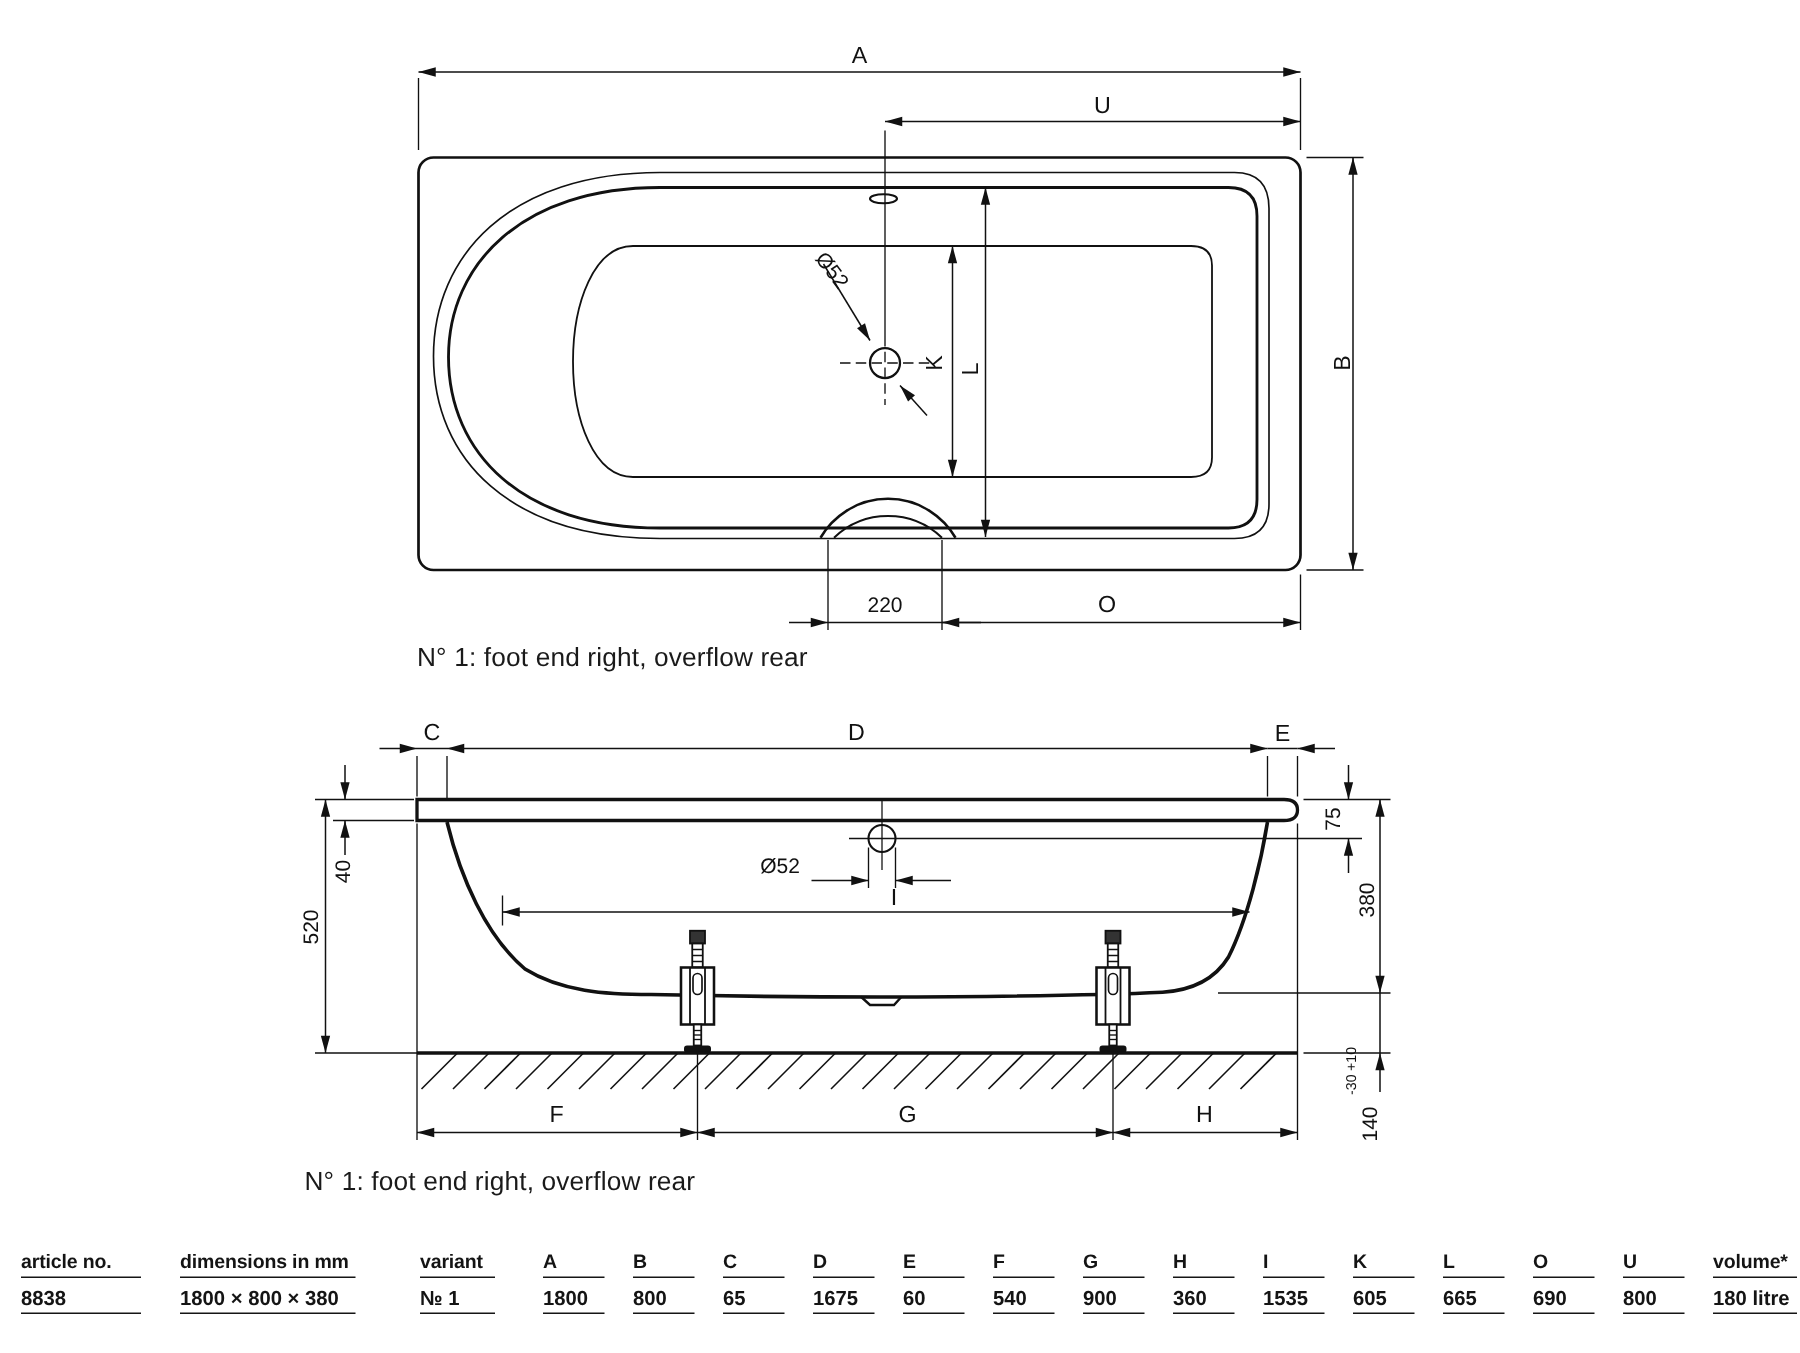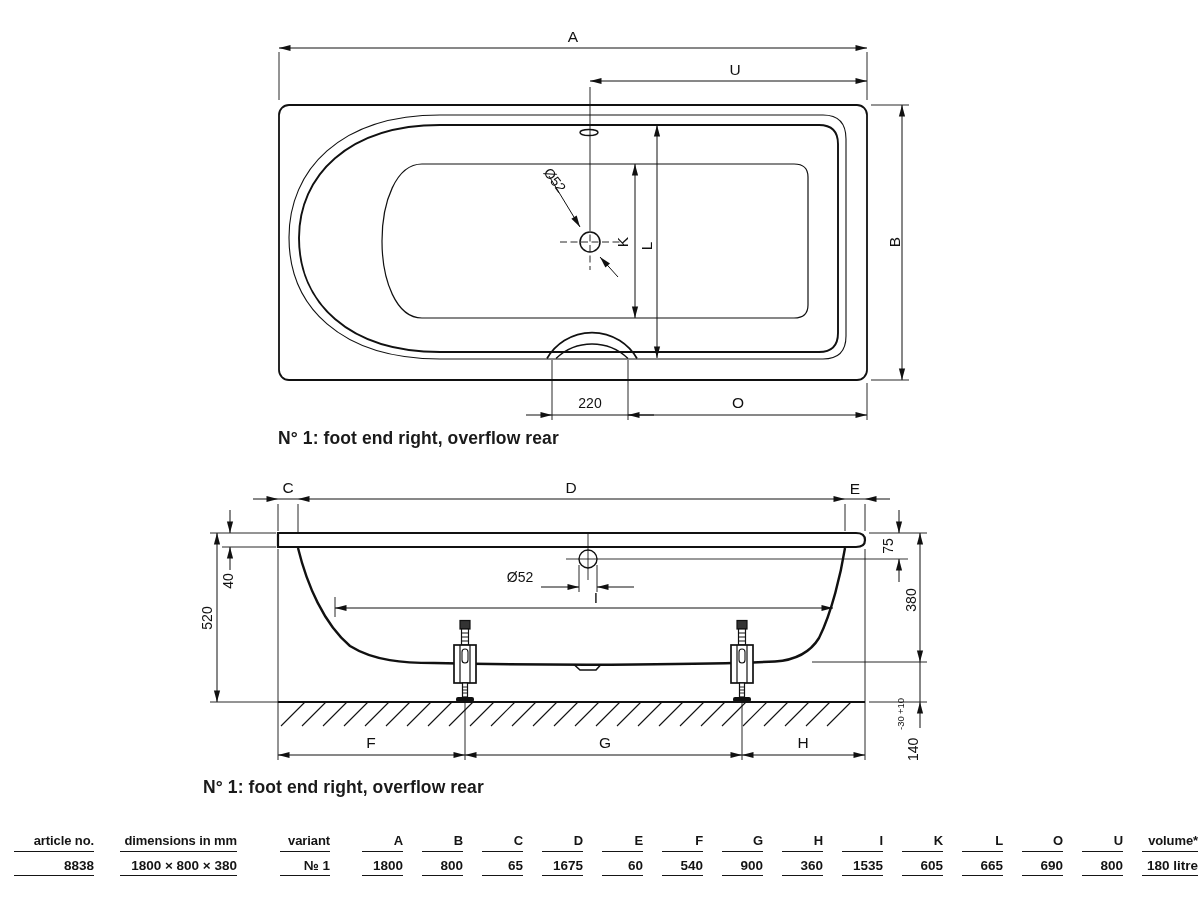--- a/index.html
+++ b/index.html
@@ -3,24 +3,24 @@
 <meta charset="utf-8">
 <style>
   html,body{margin:0;padding:0;background:#fff;}
   #page{position:relative;width:1200px;height:902px;background:#fff;overflow:hidden;
         font-family:"Liberation Sans",sans-serif;color:#141414;}
   svg{position:absolute;left:0;top:0;}
   svg text{fill:#111;font-family:"Liberation Sans",sans-serif;}
   .lt{font-size:15.5px;}
   .nm{font-size:14px;}
   .tol{font-size:9.5px;}
-  .caption{position:absolute;font-size:17.5px;font-weight:700;color:#1a1a1a;white-space:nowrap;letter-spacing:.1px;}
+  .caption{position:absolute;font-size:17.5px;font-weight:400;color:#1a1a1a;white-space:nowrap;letter-spacing:.1px;}
   
   #spec-table{position:absolute;left:14px;top:833px;width:1184px;}
-  .trow{white-space:nowrap;text-align:right;}
+  .trow{white-space:nowrap;}
   .tcell{display:inline-block;vertical-align:bottom;box-sizing:border-box;
          border-bottom:1.4px solid #151515;overflow:visible;white-space:nowrap;}
   .hrow .tcell{font-size:13px;font-weight:700;height:19px;letter-spacing:-.1px;}
   .vrow .tcell{font-size:13.5px;font-weight:700;height:24px;padding-top:6px;}
   .c-w1{width:80px;margin-right:26px;}
   .c-w2{width:117px;margin-right:43px;}
   .c-w3{width:50px;margin-right:32px;}
   .c-dim{width:41px;margin-right:19px;}
   .c-vol{width:56px;margin-right:0;}
   marker{overflow:visible;}

